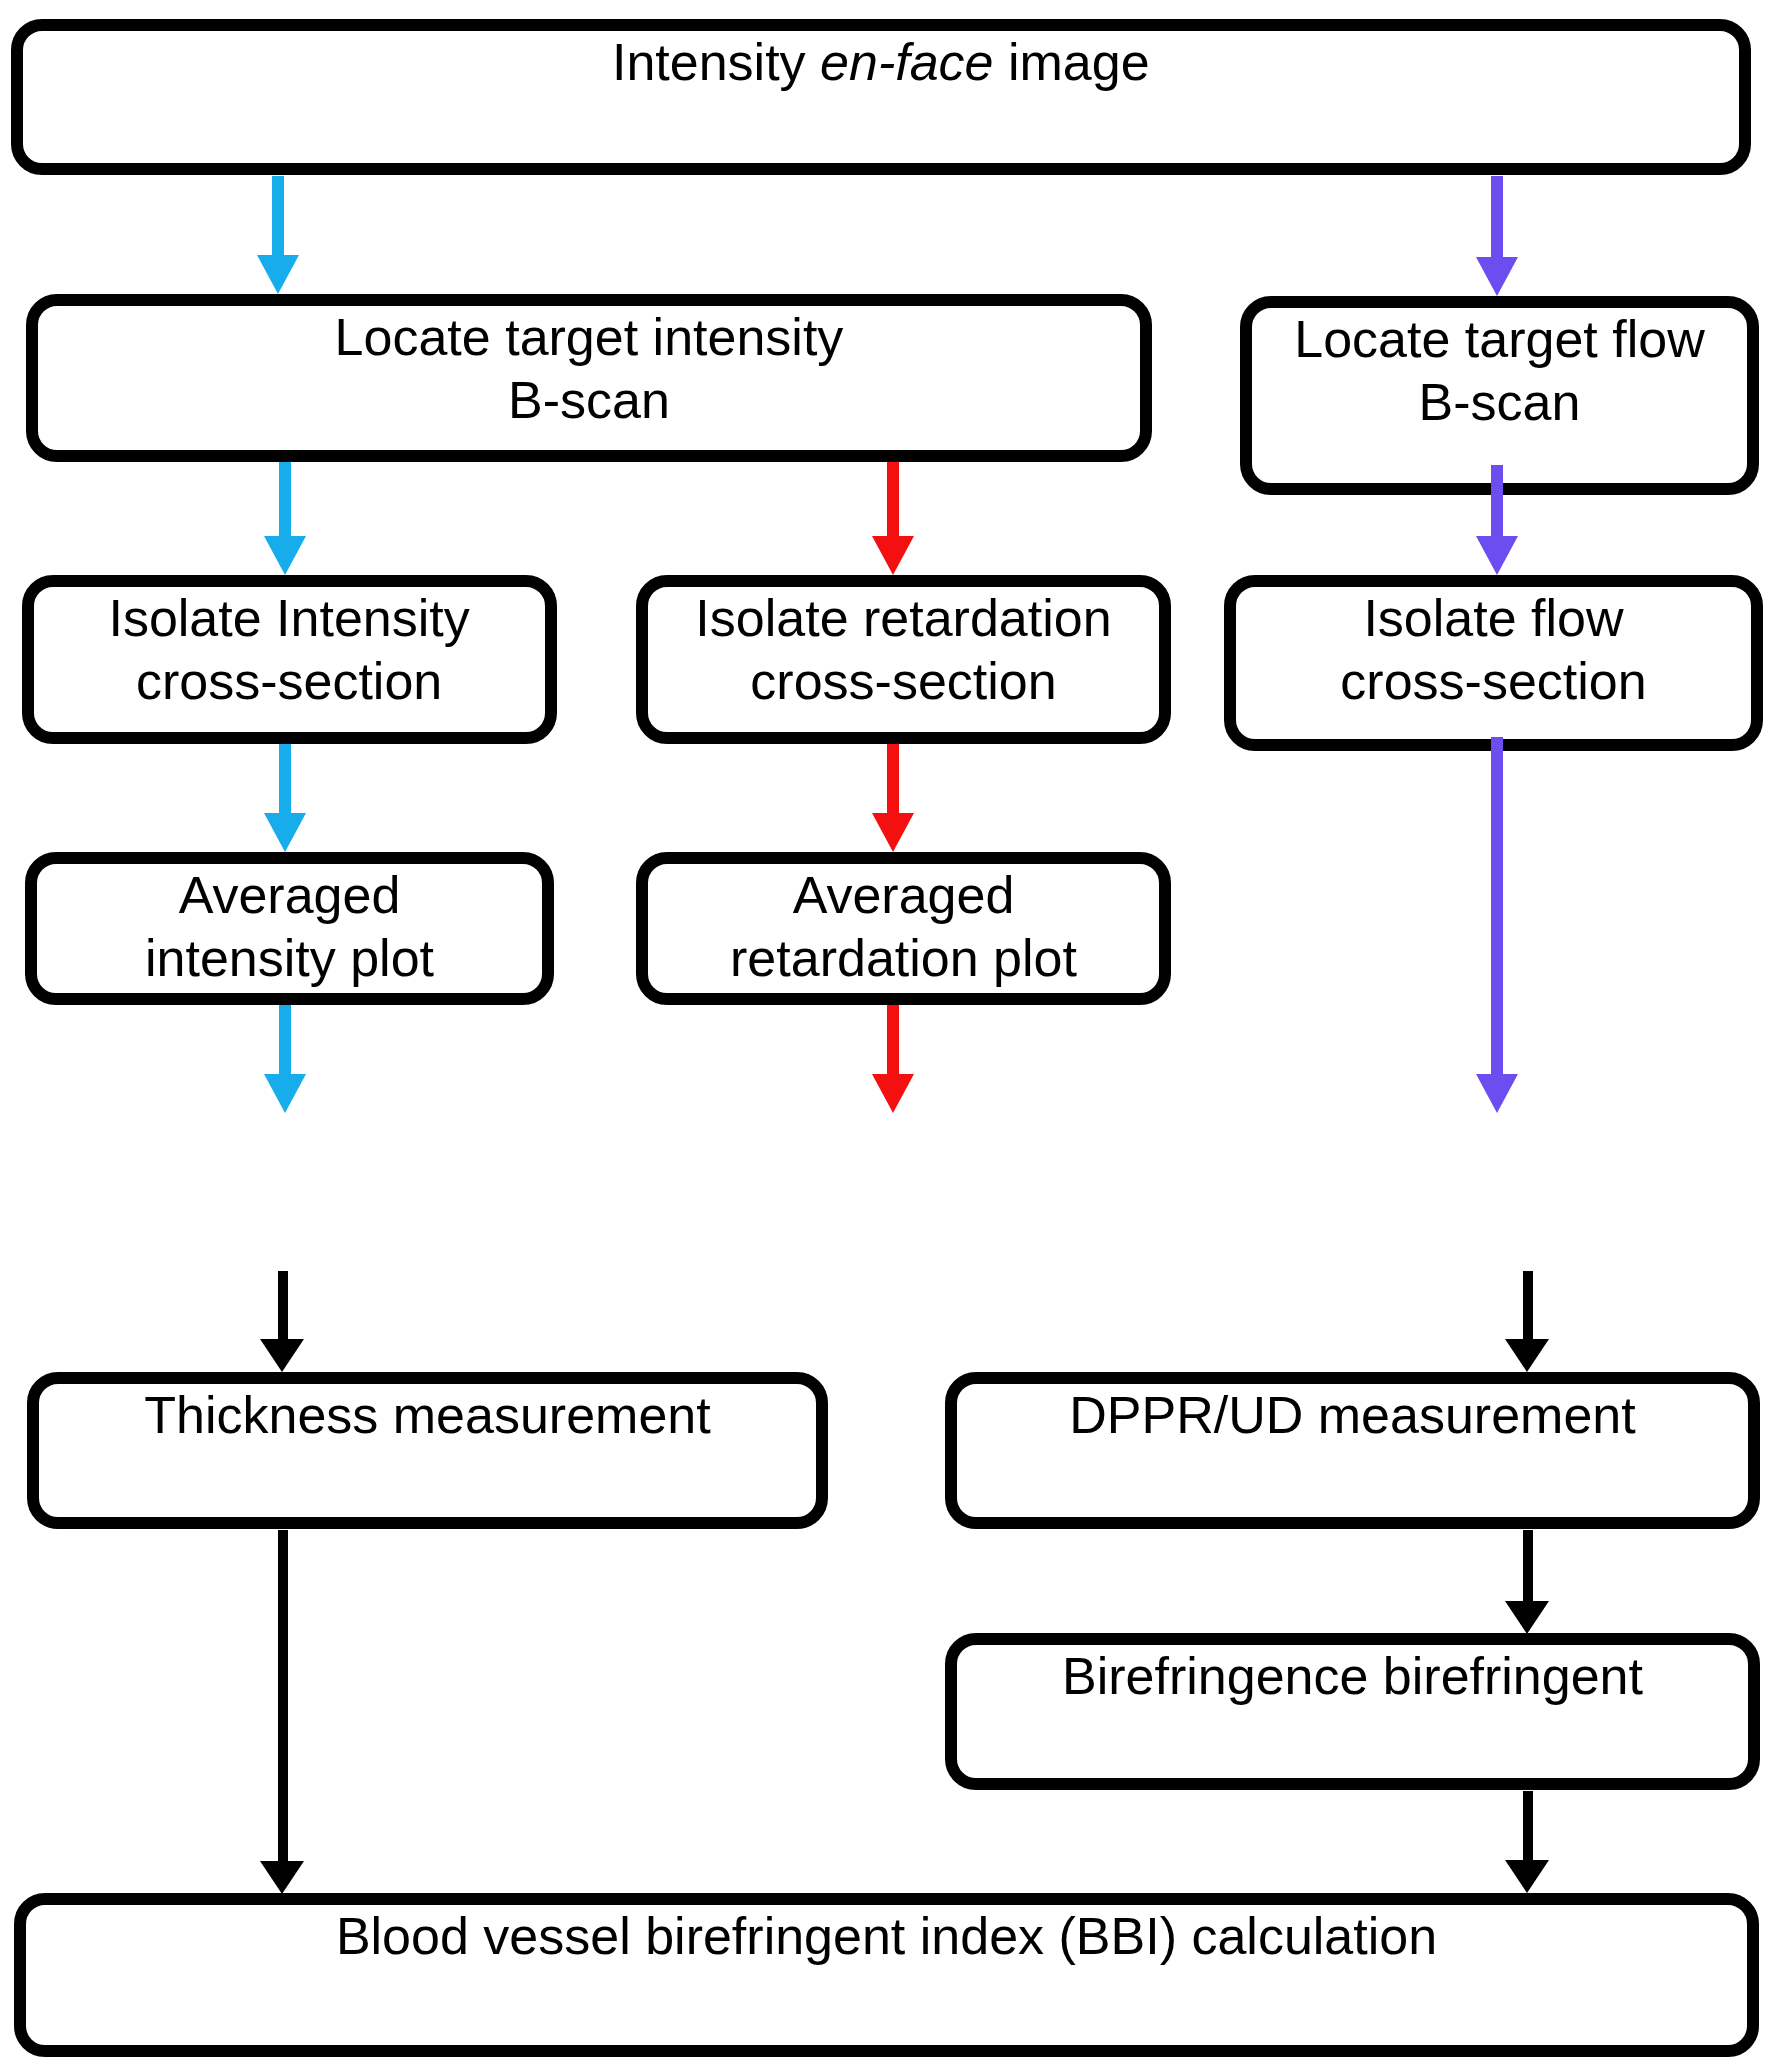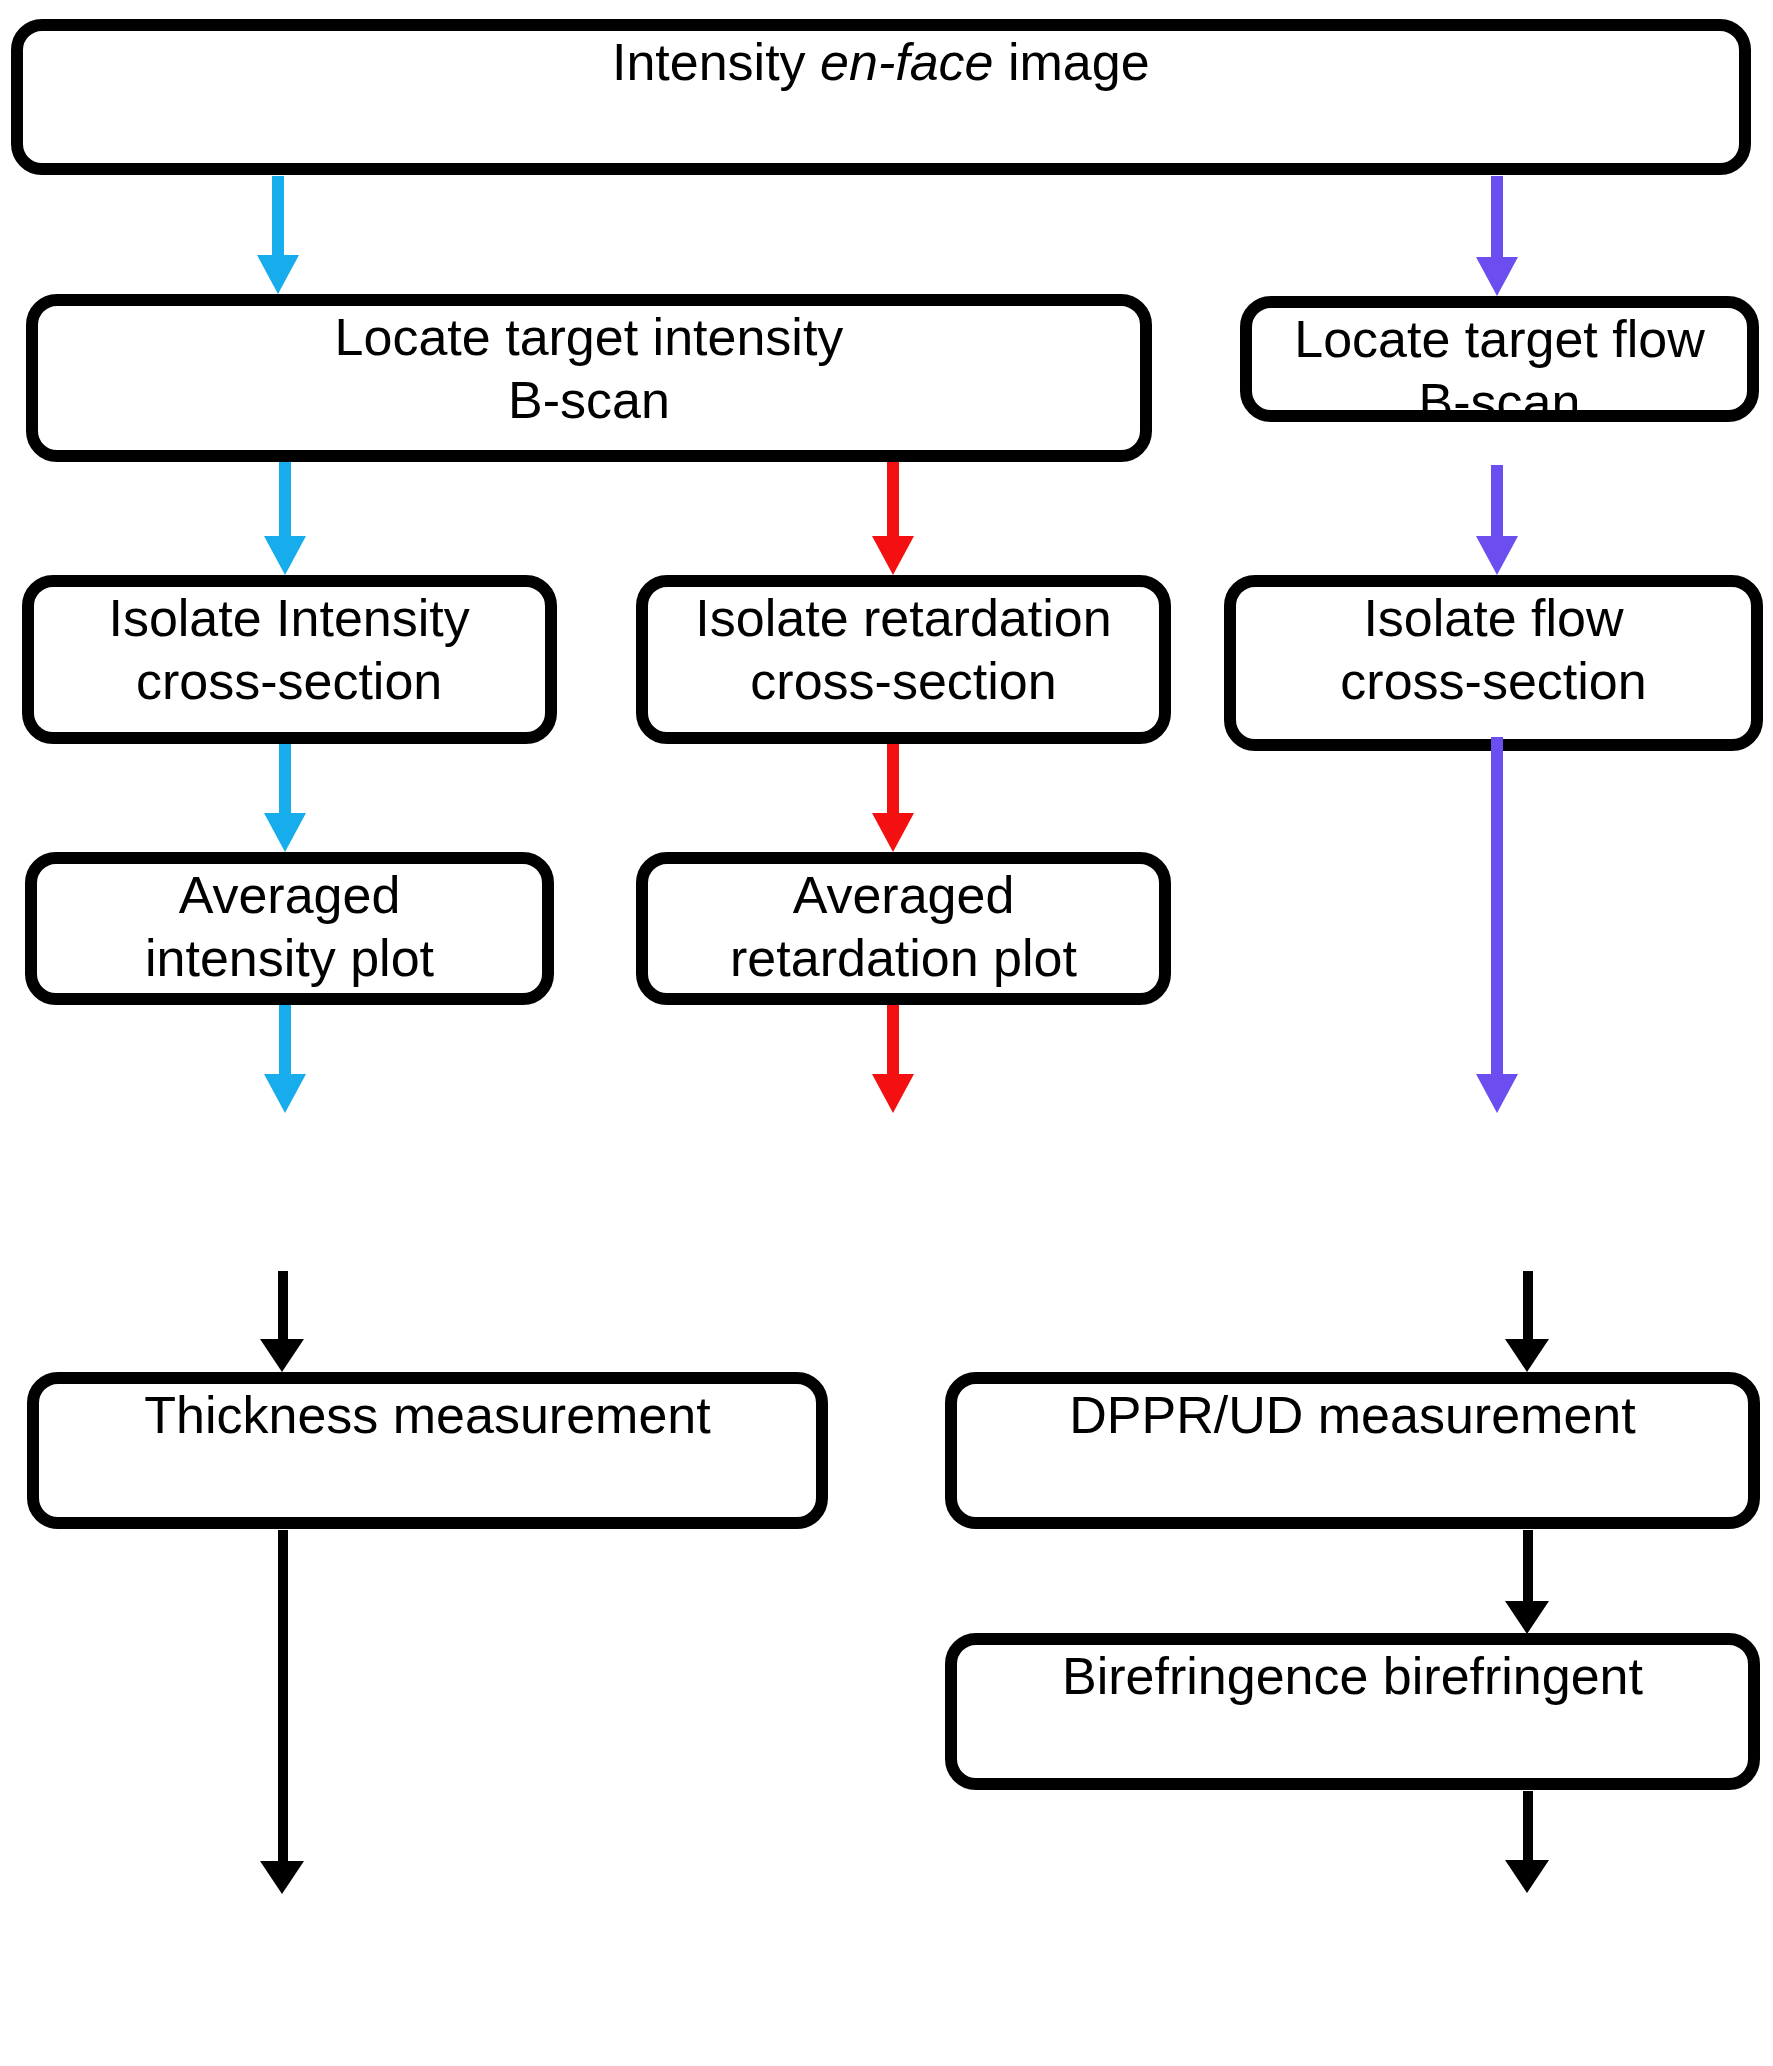--- a/index.html
+++ b/index.html
@@ -80,21 +80,21 @@
     </div>
   <div class="arrow purple" style="left:1476px; top:176px; height:120px;">
       <div class="shaft"></div>
       <div class="head"></div>
     </div>
 
   <div class="node" style="left:26px; top:294px; width:1126px; height:168px;">
     <span class="label">Locate target intensity
 B-scan</span>
   </div>
-  <div class="node" style="left:1240px; top:296px; width:519px; height:126px;">
+  <div class="node" style="left:1240px; top:296px; width:519px; height:199px;">
     <span class="label">Locate target flow
 B-scan</span>
   </div>
 
   <div class="arrow cyan" style="left:264px; top:462px; height:113px;">
       <div class="shaft"></div>
       <div class="head"></div>
     </div>
   <div class="arrow red" style="left:872px; top:462px; height:113px;">
       <div class="shaft"></div>
@@ -178,15 +178,18 @@
 
   <div class="node" style="left:945px; top:1633px; width:815px; height:157px;">
     <span class="label">Birefringence birefringent</span>
   </div>
 
   <div class="arrow black" style="left:1507px; top:1791px; height:102px;">
       <div class="shaft"></div>
       <div class="head"></div>
     </div>
 
+  <div class="node" style="left:14px; top:1893px; width:1745px; height:164px;">
+    <span class="label">Blood vessel birefringent index (BBI) calculation</span>
+  </div>
 
 </div>
 
 
 </body></html>

